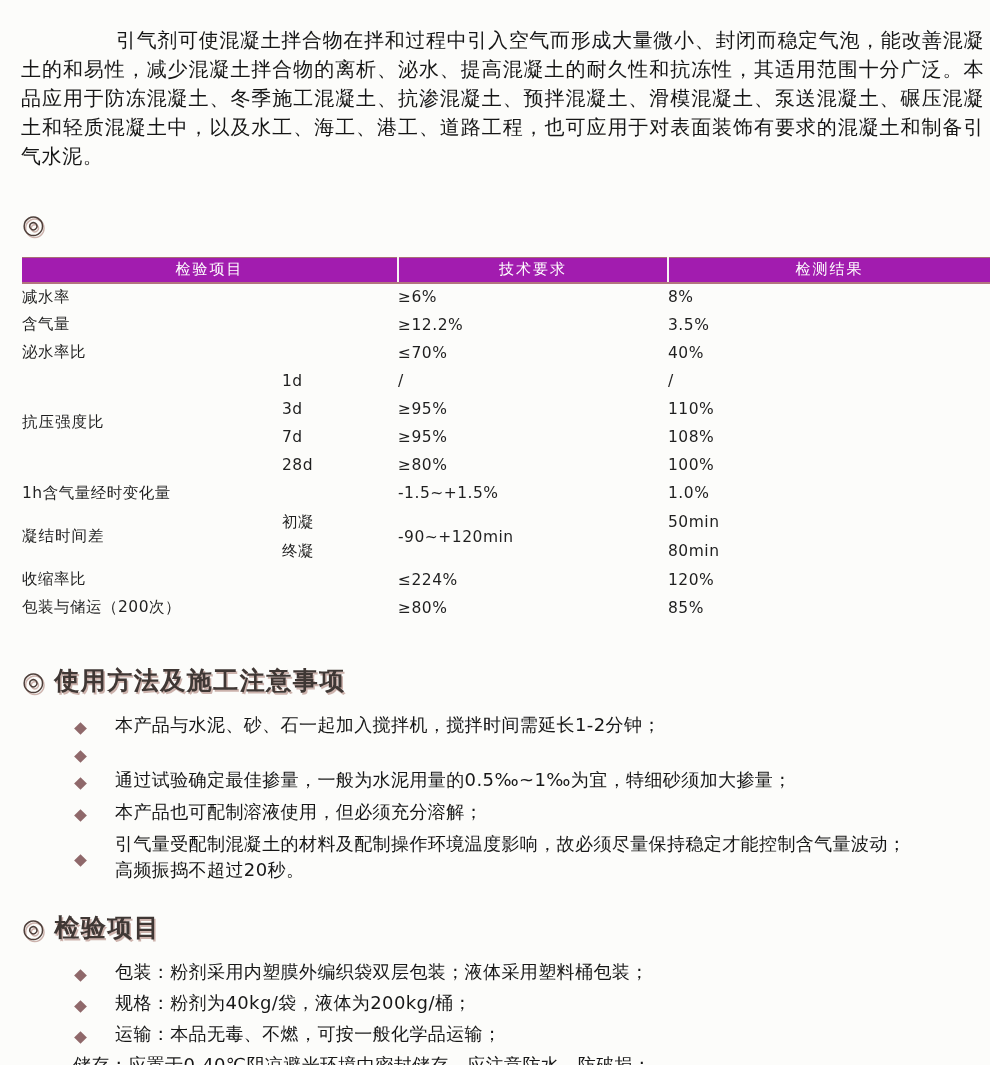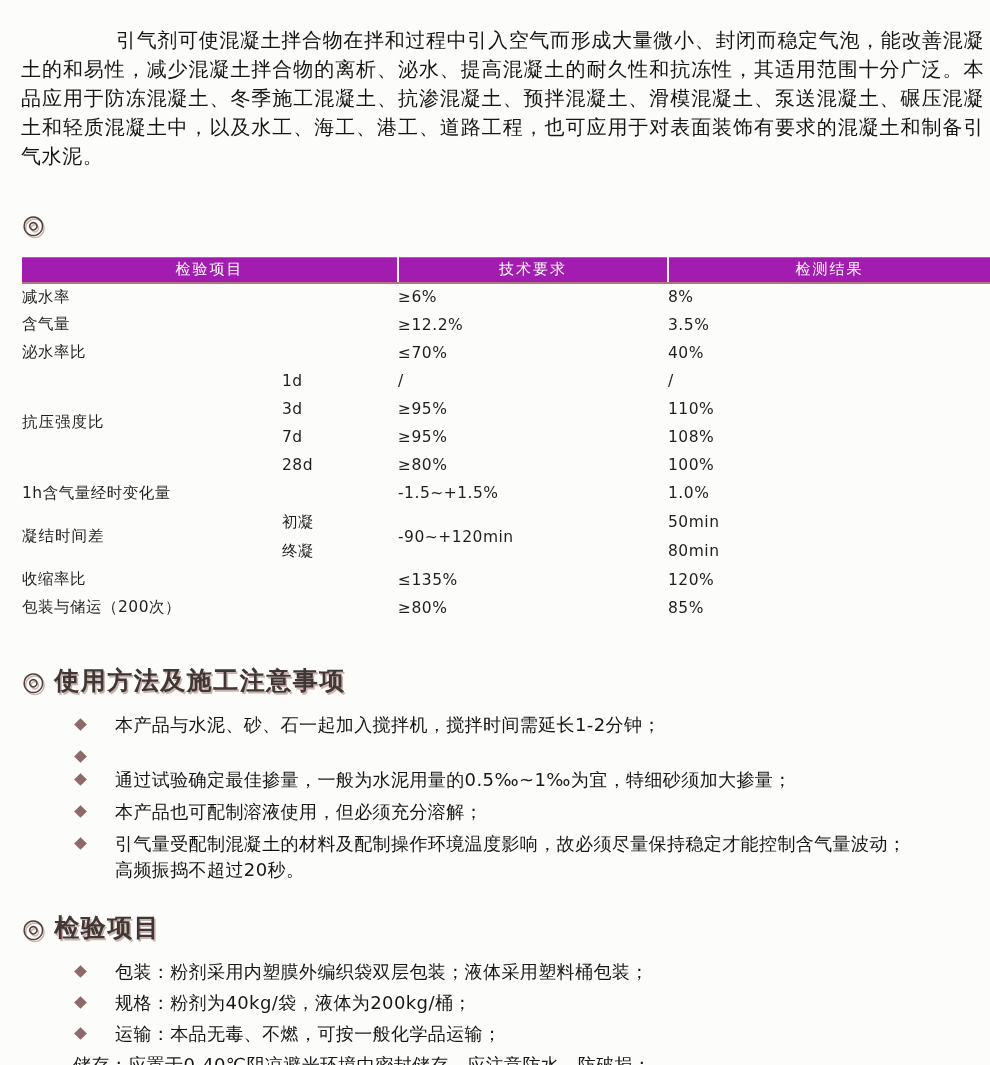--- a/index.html
+++ b/index.html
@@ -73,21 +73,21 @@
   table.props tbody tr.tall td { height:29px; }
   table.props td.glabel { letter-spacing:1px; }
 
   ul.bullets {
     list-style:none;
     margin:14px 0 0 73px;
     width:900px;
   }
   ul.bullets li {
     display:flex;
-    align-items:flex-start;
+    align-items:center;
     margin-bottom:6px;
     font-size:18px;
     line-height:26px;
     letter-spacing:0.4px;
     color:#171717;
   }
   ul.bullets.tight li { margin-bottom:5px; }
   .diamond {
     flex:0 0 auto;
     width:9px;
@@ -168,21 +168,21 @@
       <td>初凝</td>
       <td rowspan="2">-90~+120min</td>
       <td>50min</td>
     </tr>
     <tr class="tall">
       <td>终凝</td>
       <td>80min</td>
     </tr>
     <tr>
       <td colspan="2">收缩率比</td>
-      <td>≤135%</td>
+      <td>≤224%</td>
       <td>120%</td>
     </tr>
     <tr>
       <td colspan="2">包装与储运（200次）</td>
       <td>≥80%</td>
       <td>85%</td>
     </tr>
   </tbody>
 </table>
 

